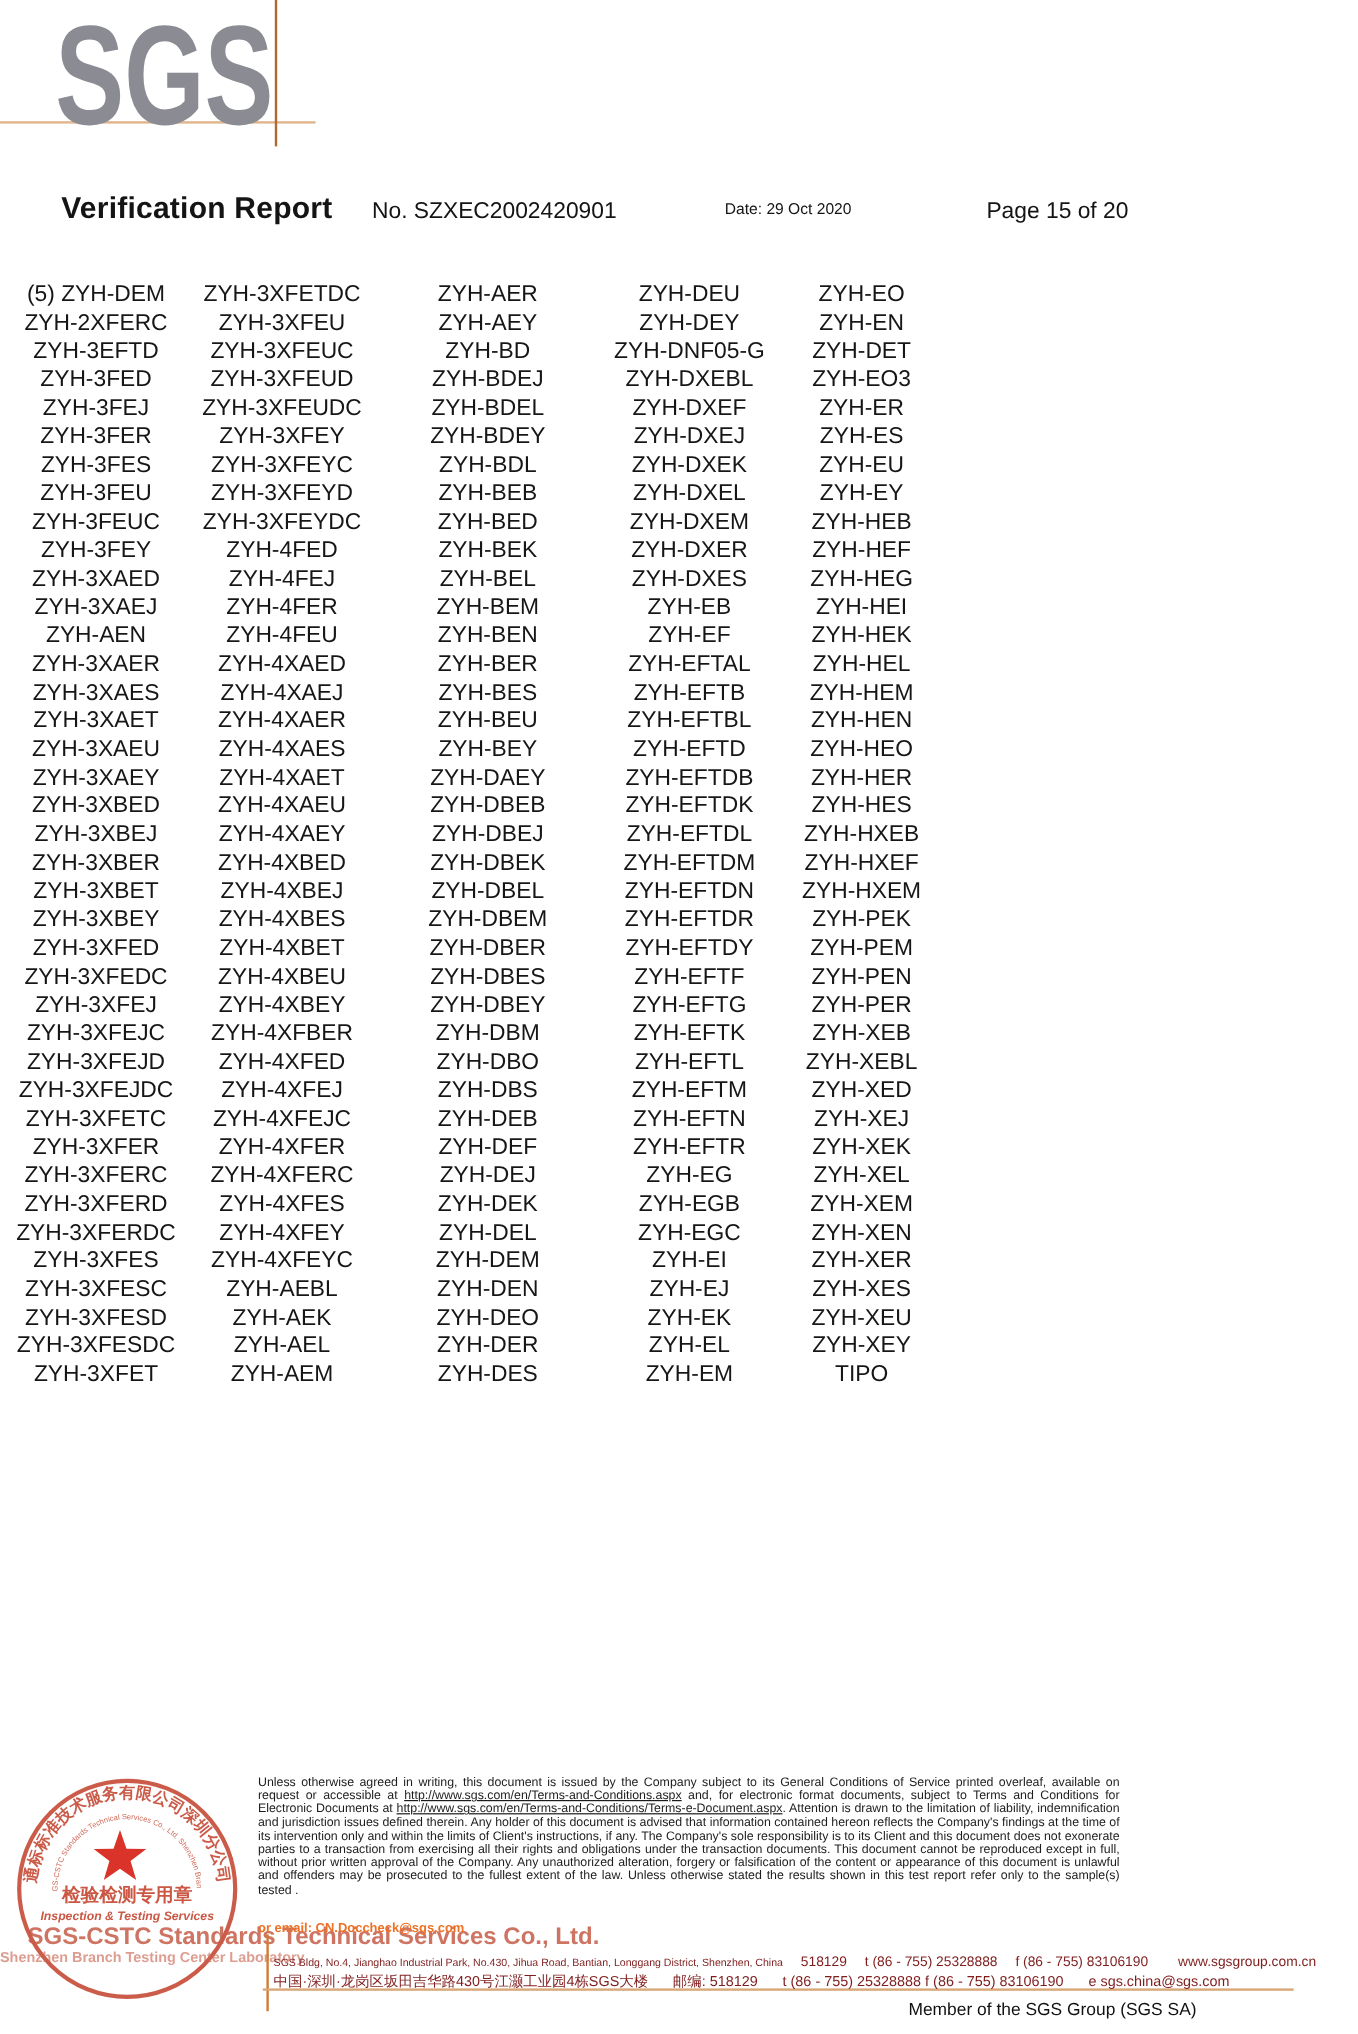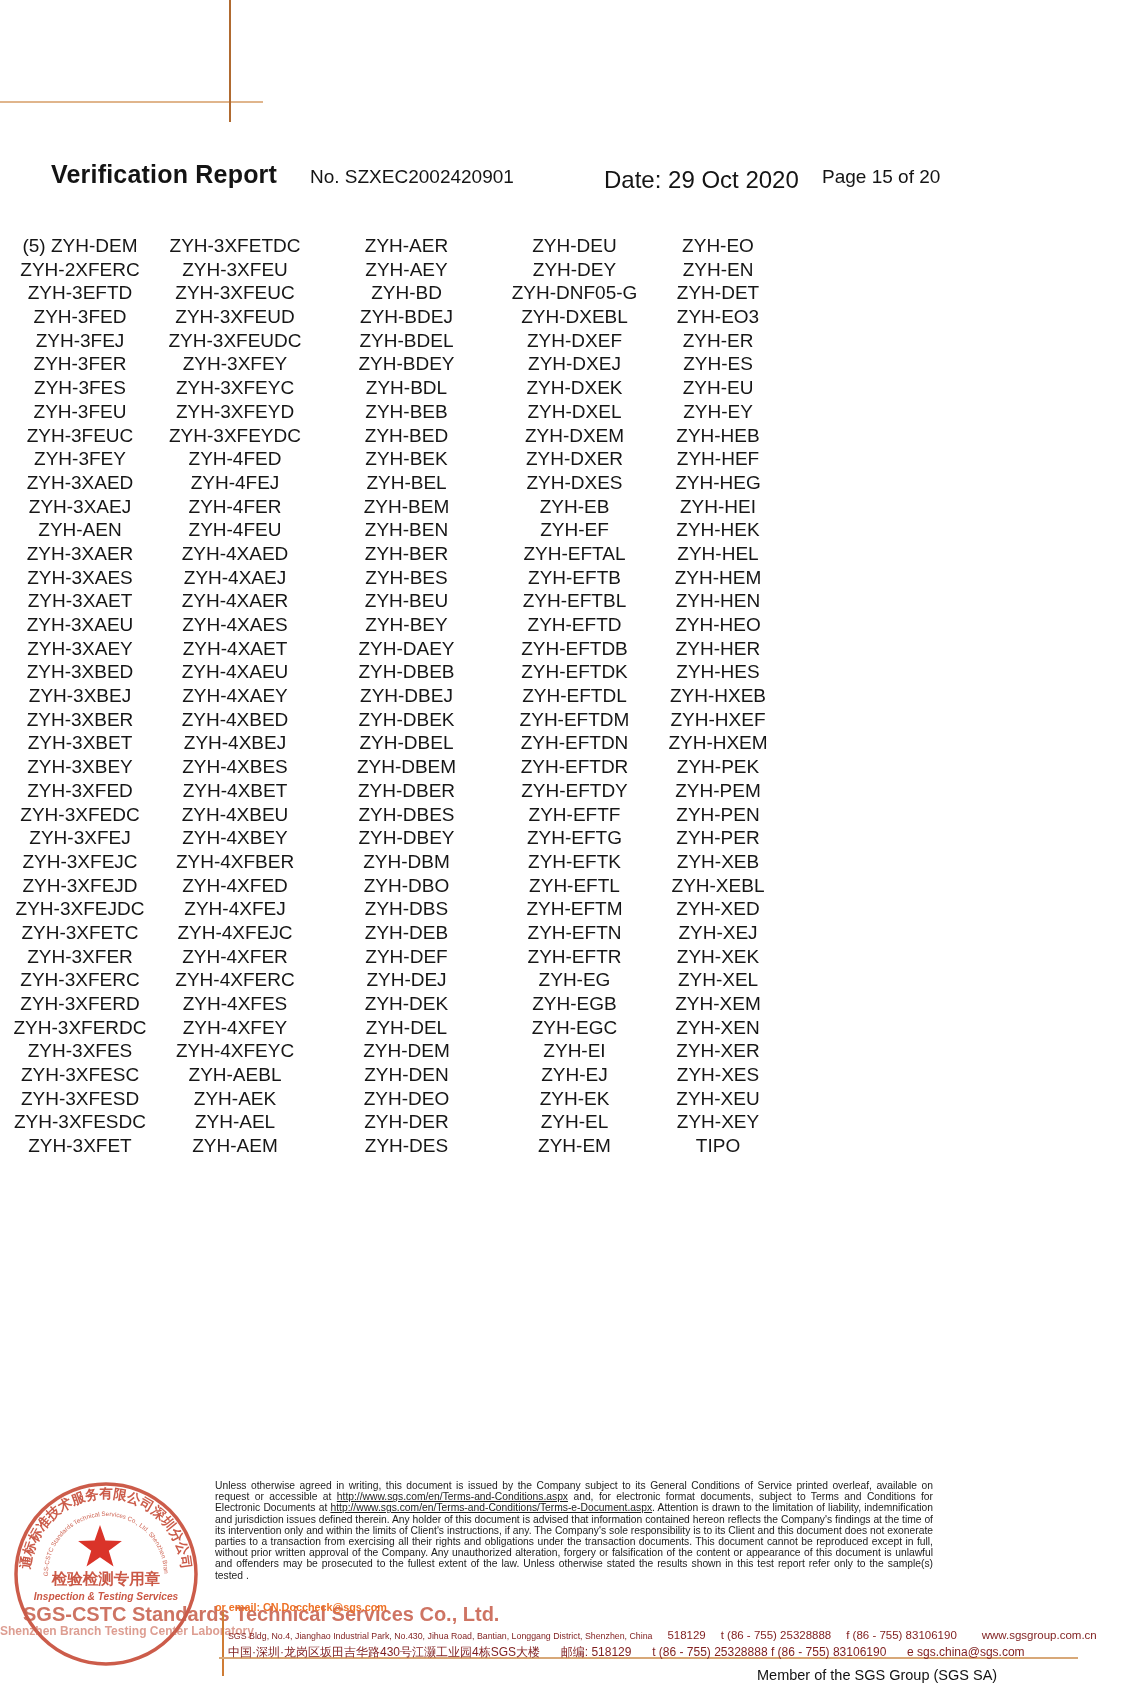--- a/index.html
+++ b/index.html
@@ -10,21 +10,21 @@
     font-family:"Liberation Sans","DejaVu Sans",sans-serif;
     color:#141414;
     overflow:hidden;
   }
   
   .logo{position:absolute;left:46px;top:12px;}
   .vline-top{position:absolute;left:229px;top:0;width:2px;height:122px;background:#b06a30;}
   .hline-top{position:absolute;left:0;top:101px;width:263px;height:2px;background:#e0b58c;}
   .hdr-title{position:absolute;left:3px;top:160px;font-size:25px;font-weight:bold;letter-spacing:.2px;margin-left:48px;}
   .hdr-no{position:absolute;left:310px;top:166px;font-size:19px;}
-  .hdr-date{position:absolute;left:604px;top:166px;font-size:24px;}
+  .hdr-date{position:absolute;left:604px;top:166px;font-size:13px;}
   .hdr-page{position:absolute;left:822px;top:166px;font-size:19px;}
   
   .model-grid{
     position:absolute;left:0;top:234px;width:790px;
     display:grid;
     grid-template-columns:160px 150px 193px 143px 144px;
     grid-auto-rows:23.7px;
   }
   .model-grid .cell{
     font-size:19px;line-height:23.7px;text-align:center;white-space:nowrap;color:#161616;
@@ -59,20 +59,25 @@
     font-size:12px;font-weight:bold;color:rgba(203,104,86,.65);white-space:nowrap;
   }
 </style>
 </head>
 <body>
 
 <div class="page">
 
   <div class="hline-top"></div>
   <div class="vline-top"></div>
+  <div class="logo">
+    <svg width="190" height="100">
+      <text x="0" y="91" font-family="Liberation Sans, DejaVu Sans, sans-serif" font-size="118" font-weight="bold" fill="#8b8b93" textLength="182" lengthAdjust="spacingAndGlyphs">SGS</text>
+    </svg>
+  </div>
   <div class="hdr-title">Verification Report</div>
   <div class="hdr-no">No. SZXEC2002420901</div>
   <div class="hdr-date">Date: 29 Oct 2020</div>
   <div class="hdr-page">Page 15 of 20</div>
 
   <div class="model-grid">
       <div class="cell">(5) ZYH-DEM</div>
       <div class="cell">ZYH-3XFETDC</div>
       <div class="cell">ZYH-AER</div>
       <div class="cell">ZYH-DEU</div>

